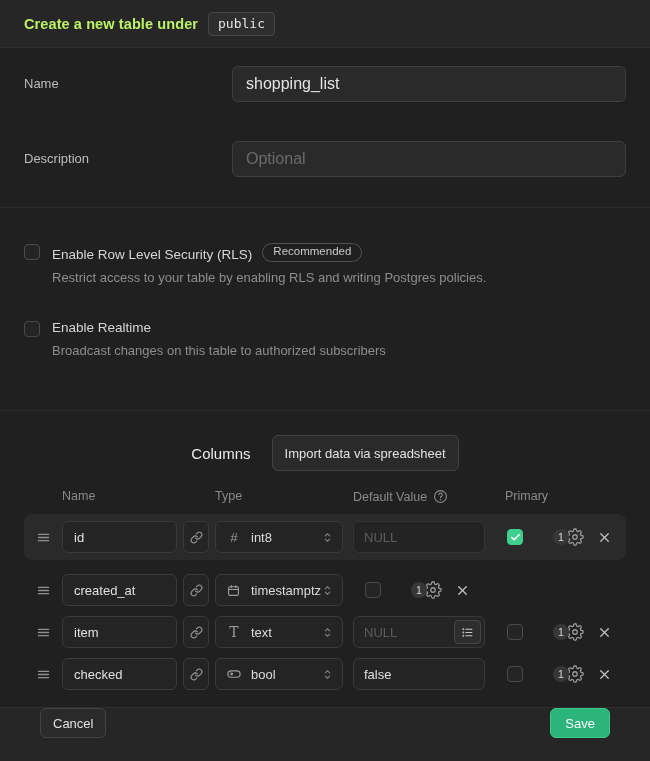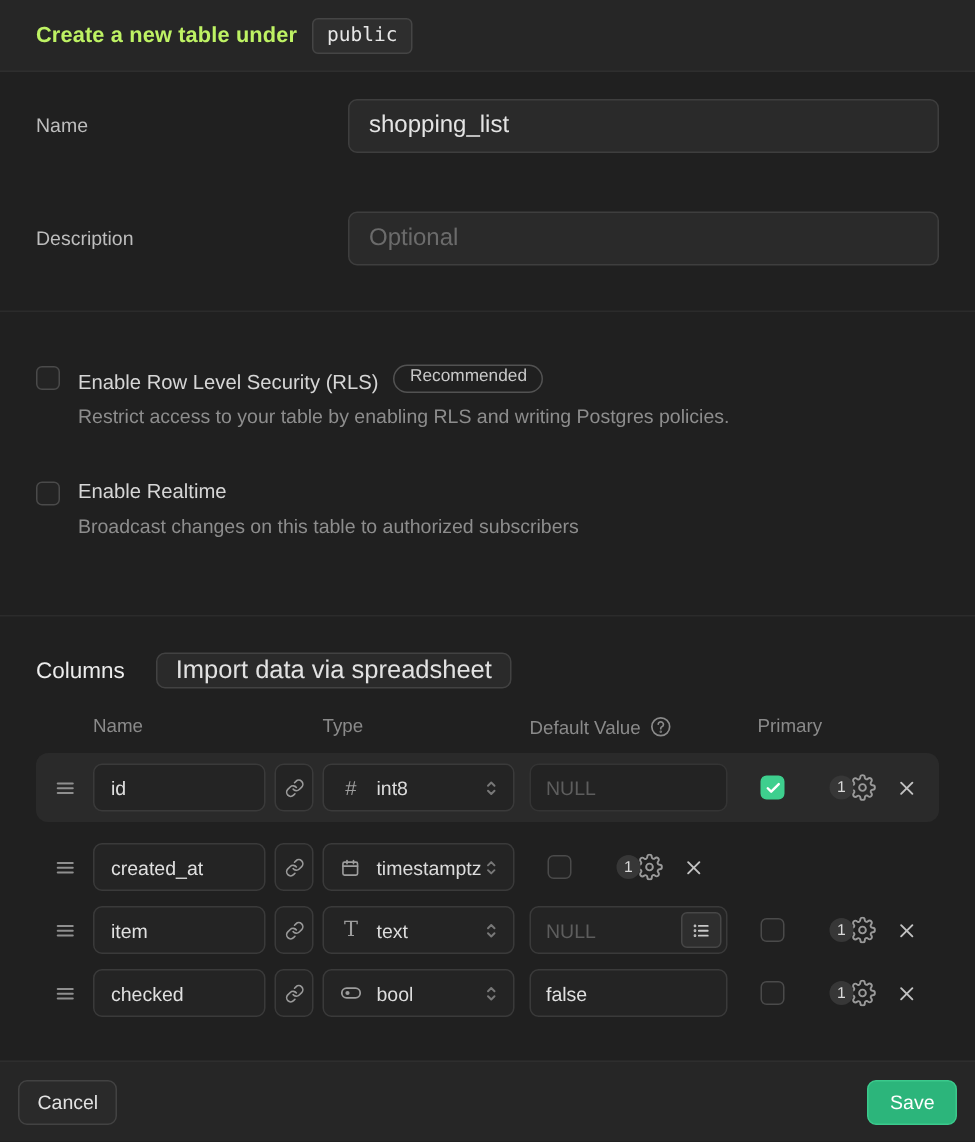--- a/index.html
+++ b/index.html
@@ -55,26 +55,26 @@
   .toggle-title-row { display:flex; align-items:flex-end; }
   .toggle-title { font-size:13.5px; color:#d6d6d6; }
   .pill-badge {
     margin-left:10px; font-size:11.5px; color:#c9c9c9; border:1px solid #525252;
     border-radius:999px; padding:2px 10px 3px; line-height:1;
   }
   .toggle-desc { margin-top:6px; font-size:13px; line-height:19.5px; color:#8d8d8d; }
 
   
   .columns-section { height:297px; padding-top:24px; }
-  .columns-head { display:flex; align-items:center; justify-content:flex-start;gap:21px; }
+  .columns-head { display:flex; align-items:center; justify-content:center;gap:21px; }
   .columns-title { font-size:15px; font-weight:400; color:#ececec; }
   .btn {
-    font-family:"Liberation Sans", sans-serif; font-size:17px; color:#e2e2e2;
+    font-family:"Liberation Sans", sans-serif; font-size:13px; color:#e2e2e2;
     background:#2a2a2a; border:1px solid #424242; border-radius:6px;
-    height:24px; padding:0 12px; cursor:pointer;
+    height:36px; padding:0 12px; cursor:pointer;
   }
   .grid-headers { display:flex; margin-top:18px; font-size:12.5px; color:#8a8a8a; }
   .gh-name   { margin-left:38px; width:153px; }
   .gh-type   { width:138px; }
   .gh-default{ width:152px; display:flex; align-items:center; gap:6px; }
   .gh-primary{ }
   .q-icon { color:#8a8a8a; }
 
   .rows-wrap { margin-top:10px; }
   .col-row { display:flex; align-items:center; height:32px; }
@@ -132,21 +132,21 @@
   }
   .x-btn {
     margin-left:8px; width:24px; height:24px; background:none; border:none;
     color:#c2c2c2; display:flex; align-items:center; justify-content:center; cursor:pointer;
   }
 
   
   .modal-footer {
     position:absolute; left:0; right:0; bottom:0; height:54px;
     background:#262626; border-top:1px solid #2e2e2e;
-    display:flex; align-items:center; justify-content:space-between; padding:0 12px;
+    display:flex; align-items:flex-start; justify-content:space-between; padding:0 40px;
   }
   .btn-cancel { height:30px; font-size:13px; }
   .btn-save {
     height:30px; padding:0 14px; font-size:13px; color:#ffffff; font-family:"Liberation Sans", sans-serif;
     background:#2cb57b; border:1px solid #3bc98c; border-radius:6px; cursor:pointer;
   }
 </style>
 </head>
 <body>
 

